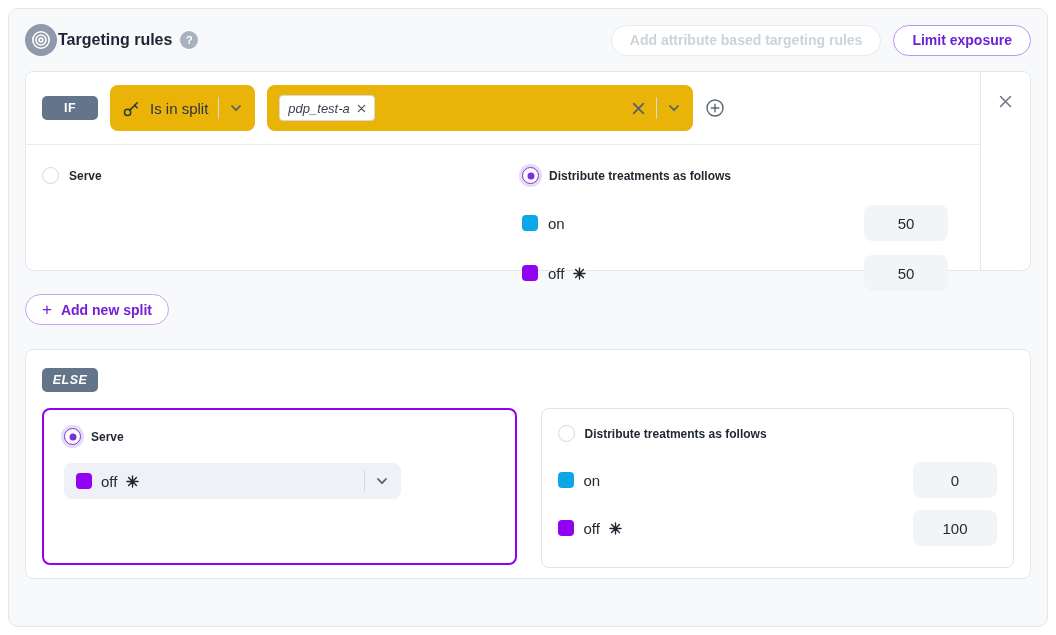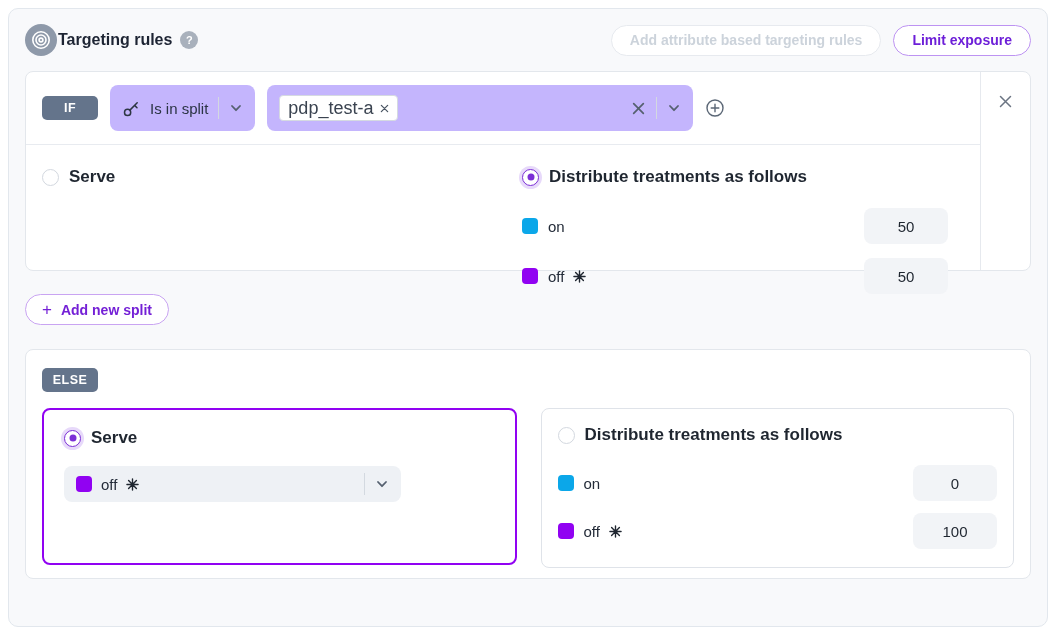--- a/index.html
+++ b/index.html
@@ -26,42 +26,42 @@
                border:1px solid #e3e7ec; border-radius:8px; }
   .rule-vdivider { position:absolute; top:0; bottom:0; right:49px; width:1px; background:#e6e9ee; }
   .rule-close { position:absolute; top:20px; right:16px; width:18px; height:18px;
                 display:flex; align-items:center; justify-content:center; cursor:pointer; }
   .rule-main { margin-right:50px; }
   .if-row { display:flex; align-items:center; gap:12px; padding:13px 16px; height:73px;
             border-bottom:1px solid #e8ebf0; }
   .kw-badge { min-width:56px; height:24px; background:#64748b; border-radius:5px; color:#fff;
               font-size:12.5px; font-weight:700; letter-spacing:.5px;
               display:flex; align-items:center; justify-content:center; }
-  .pill { height:46px; background:#c4b5fd; border-radius:8px; display:flex; align-items:center;
+  .pill { height:46px; background:#eab308; border-radius:8px; display:flex; align-items:center;
           padding:0 12px; cursor:pointer; }
   .pill-label { font-size:15px; color:#2b3444; white-space:nowrap; }
   .pill-sep { width:1px; height:22px; background:#d3d9e0; margin:0 10px; flex:0 0 auto; }
   .trunc { max-width:104px; overflow:hidden; }
   .icon-btn { display:flex; align-items:center; justify-content:center; cursor:pointer; flex:0 0 auto; }
   .multi-pill { width:426px; }
   .tag-chip { height:26px; background:#ffffff; border:1px solid #d5dae1; border-radius:4px;
               display:flex; align-items:center; padding:0 8px; gap:7px; }
-  .tag-text { font-size:18px; color:#3a4350; }
+  .tag-text { font-size:13px; color:#3a4350;font-style:italic; }
   .ml-auto { margin-left:auto; }
 
   .content-row { display:flex; padding:22px 16px 0 16px; }
   .col-left { flex:0 0 480px; }
   .col-right { flex:1; padding-right:16px; }
   .radio-row { display:flex; align-items:center; gap:10px; }
   .radio { width:17px; height:17px; border-radius:50%; background:#fff; flex:0 0 auto; cursor:pointer; }
   .radio-off { border:1.5px solid #d3d8df; }
   .radio-on { border:1.5px solid #7c2fd6; position:relative; box-shadow:0 0 0 3px #e7d9fa; }
   .radio-on::after { content:""; position:absolute; left:50%; top:50%; width:7px; height:7px;
                      border-radius:50%; background:#7c2fd6; transform:translate(-50%,-50%); }
-  .radio-label { font-size:17px; font-weight:700; color:#1f2630; }
+  .radio-label { font-size:12px; font-weight:700; color:#1f2630; }
 
   .treat-row { display:flex; align-items:center; margin-top:14px; }
   .treat-row.first { margin-top:21px; }
   .swatch { width:16px; height:16px; border-radius:4px; flex:0 0 auto; }
   .treat-name { font-size:15px; color:#232b38; margin-left:10px; }
   .ast { margin-left:9px; display:flex; align-items:center; }
   .pct-input { margin-left:auto; width:84px; height:36px; background:#f2f4f7; border:none;
                border-radius:8px; font-size:15px; color:#1f2630; text-align:center;
                font-family:"Liberation Sans", sans-serif; }
 
@@ -199,21 +199,21 @@
   </div>
 
   <div class="add-rule-row">
     <div class="btn-add">
       <span class="plus-glyph">+</span>
       <span>Add new split</span>
     </div>
   </div>
 
   <div class="else-card">
-    <div class="kw-badge" style="display:inline-flex;">ELSE</div>
+    <div class="kw-badge" style="display:inline-flex;font-style:italic;">ELSE</div>
 
     <div class="else-cols">
 
       <div class="serve-card">
         <div class="radio-row">
           <span class="radio radio-on"></span>
           <span class="radio-label">Serve</span>
         </div>
         <div class="serve-select">
           <span class="swatch" style="background: rgb(145, 2, 242);"></span>

